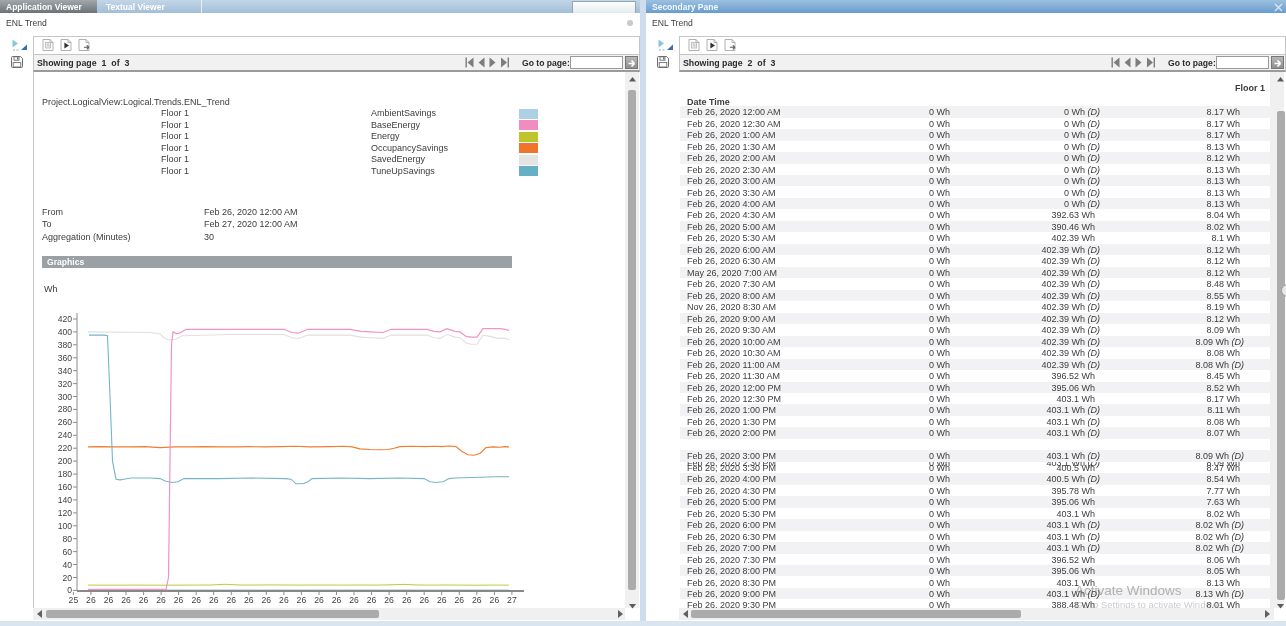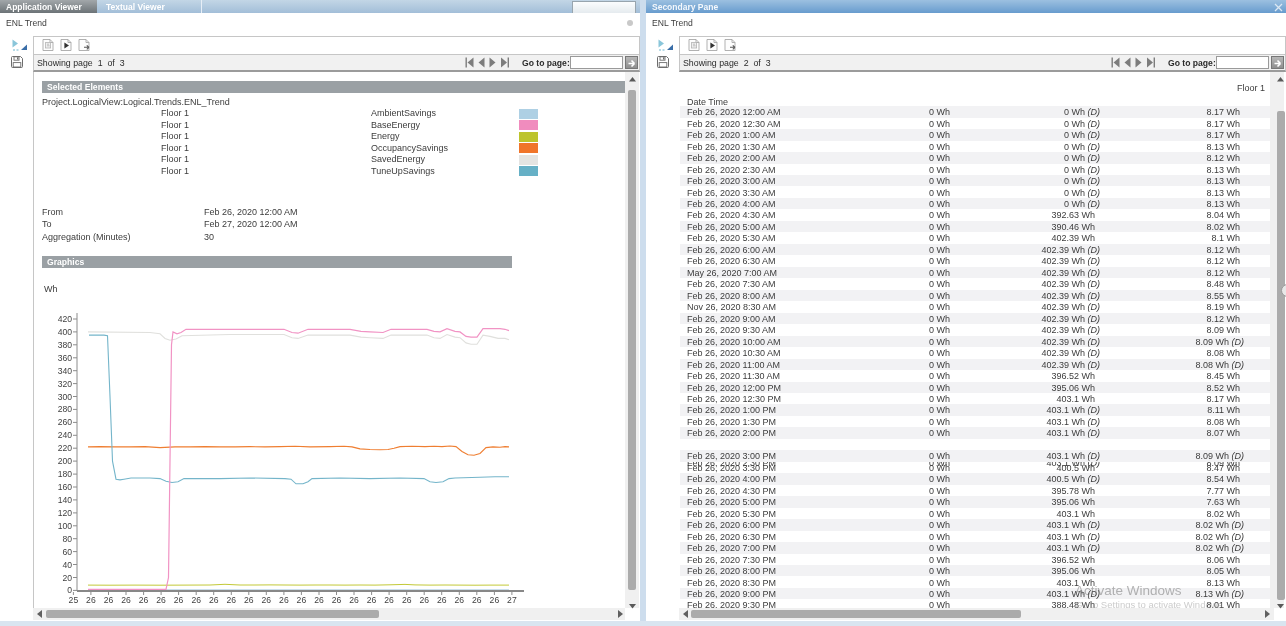--- a/index.html
+++ b/index.html
@@ -1,18 +1,18 @@
 <!DOCTYPE html>
 <html><head><meta charset="utf-8">
 <style>
 *{margin:0;padding:0;box-sizing:border-box}
 html,body{width:1286px;height:626px;overflow:hidden;font-family:"Liberation Sans",sans-serif;background:#fff}
 #app{position:relative;width:1286px;height:626px;background:#fff;font-size:9px;color:#3c3c3c}
 .t{position:absolute;white-space:nowrap}
-.b{font-weight:normal}
+.b{font-weight:bold}
 
 #tabbar{position:absolute;left:0;top:0;width:640px;height:13px;background:linear-gradient(#c3d6e6,#a2bed8)}
 #tab1{position:absolute;left:0;top:0;width:97px;height:13px;background:linear-gradient(#a2a7aa,#6c7377);color:#fff;font-weight:bold;font-size:8.5px;padding:2px 0 0 6px}
 #tab2{position:absolute;left:98px;top:0;width:104px;height:13px;color:#fff;font-weight:bold;font-size:8.5px;padding:2px 0 0 8px;border-right:1px solid #e7eef6}
 #operating{position:absolute;left:572px;top:1px;width:64px;height:12px;background:linear-gradient(#fbfdfe,#d9e1e6);border:1px solid #98a5ae;color:#16163e;font-weight:bold;font-size:8.5px;text-align:center;padding-top:17px}
 
 .trendrow{position:absolute;top:13px;height:20px;background:#fff}
 .toolbox{position:absolute;top:36px;height:18px;background:#fff;border:1px solid #c6c6c6;border-bottom:none}
 .pagebar{position:absolute;top:54px;height:18px;background:#f1f1f1;border:1px solid #c6c6c6;border-bottom:2px solid #9b9b9b}
 .gotxt{font-weight:bold;font-size:8.6px;color:#2b2b2b}
@@ -93,21 +93,20 @@
 </g>
 </svg>
 <div class="t gotxt" style="left:522px;top:58px">Go to page:</div>
 <div class="goinput" style="left:570px;top:56px"></div>
 <div style="position:absolute;left:625px;top:56px;width:13px;height:13px;background:linear-gradient(#b8b8b8,#8f8f8f);border:1px solid #777">
 <svg width="13" height="13" viewBox="0 0 13 13">
         <path d="M2.5 6.5 h6 M8.5 6.5 l-3 -3 M8.5 6.5 l-3 3" stroke="#fff" stroke-width="1.6" fill="none"></path>
       </svg></div>
 
 <div id="lcontent"></div>
-<div class="secbar" style="left:42px;top:81px;width:583px;position:absolute">Selected Elements</div>
 <div class="t" style="left:42px;top:96.5px">Project.LogicalView:Logical.Trends.ENL_Trend</div>
 <div class="t" style="left:161px;top:108.2px">Floor 1</div>
     <div class="t" style="left:371px;top:108.2px">AmbientSavings</div>
     <div style="position:absolute;left:519px;top:108.7px;width:19px;height:10px;background:#aed0e4"></div>
     <div class="t" style="left:161px;top:119.7px">Floor 1</div>
     <div class="t" style="left:371px;top:119.7px">BaseEnergy</div>
     <div style="position:absolute;left:519px;top:120.2px;width:19px;height:10px;background:#f08cbe"></div>
     <div class="t" style="left:161px;top:131.2px">Floor 1</div>
     <div class="t" style="left:371px;top:131.2px">Energy</div>
     <div style="position:absolute;left:519px;top:131.7px;width:19px;height:10px;background:#bdc42c"></div>

